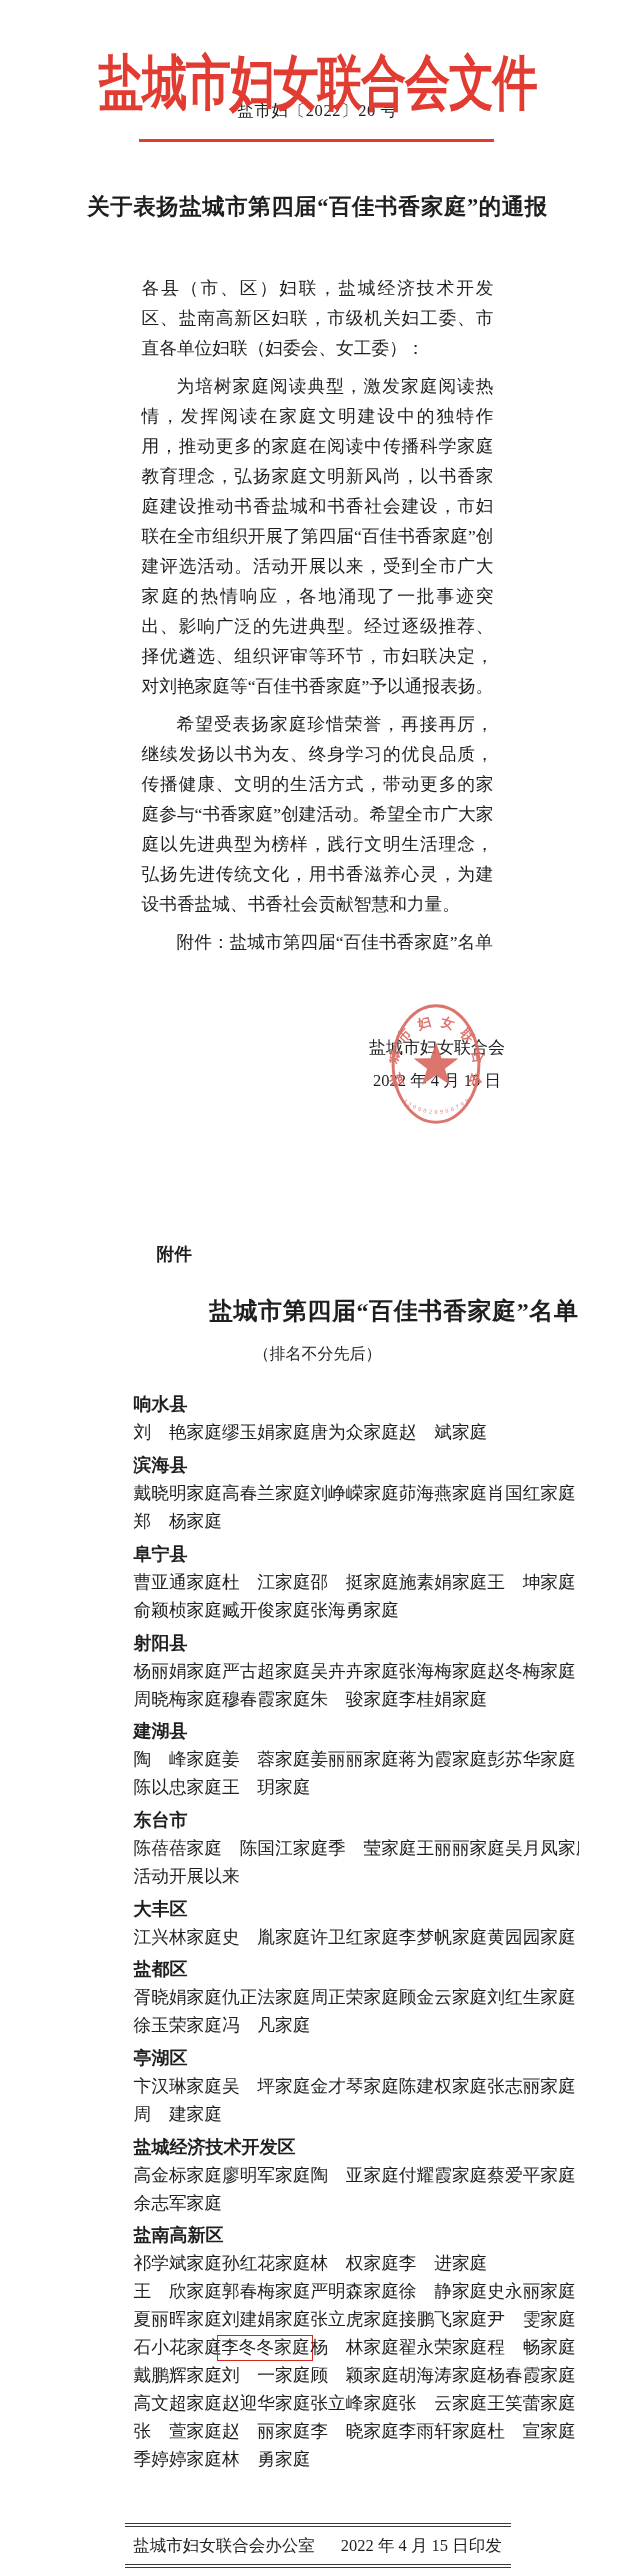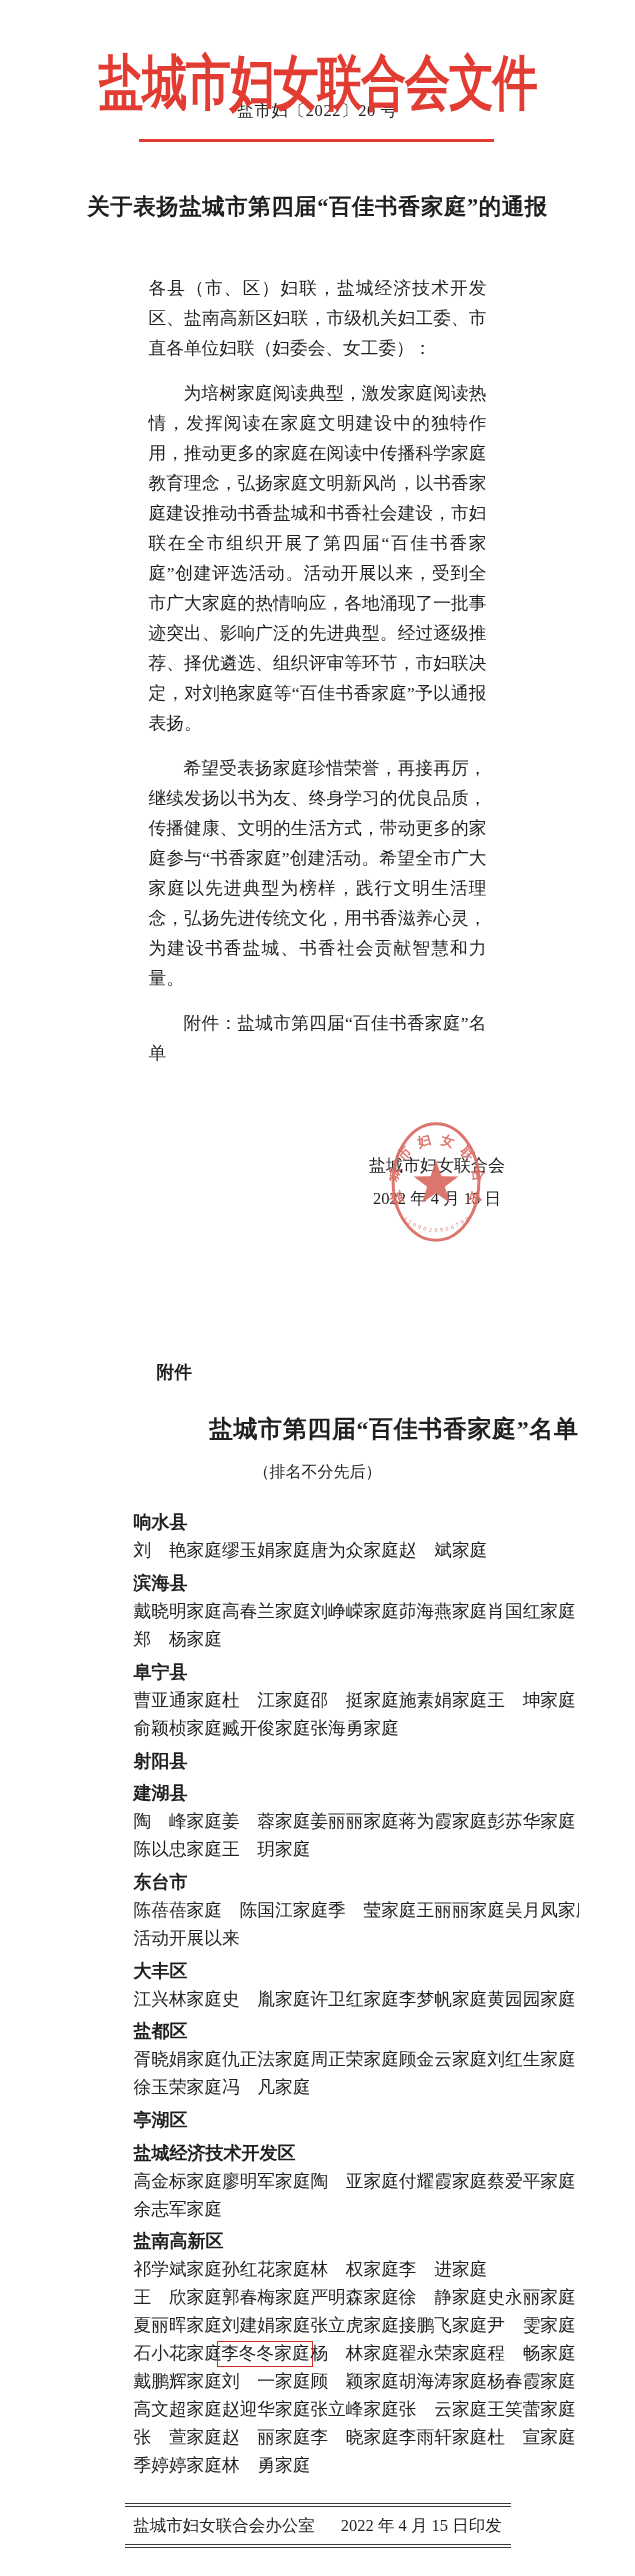--- a/index.html
+++ b/index.html
@@ -48,21 +48,21 @@
     line-height:28px;
     font-weight:bold;
     letter-spacing:0.6px;
   }
   .content{
     margin:52px 77px 0 77px;
     font-size:17.7px;
     line-height:30px;
     text-align:justify;
   }
-  .content p{margin:15px;font-family:Liberation Serif, serif;}
+  .content p{margin:8px;font-family:Liberation Serif, serif;}
   .indent{text-indent:35px;}
   .att-ref{margin-top:27px;}
   .sig-block{
     position:relative;
     height:177px;
   }
   .sig-texts{
     position:absolute;
     left:215px;top:0;
     width:177px;
@@ -118,21 +118,21 @@
   }
   .name-cell{white-space:nowrap;}
   .hl{
     display:inline-block;
     border:1.8px solid var(--hl);
     padding:0 2.9px;
     margin:-1.8px -4.7px;
     line-height:23.5px;
   }
   .footer{
-    margin:24px 68px 0 68px;
+    margin:50px 68px 0 68px;
     border-top:4.1px double #3a3a3a;
     border-bottom:4.1px double #3a3a3a;
   }
   .footer-row{
     display:flex;
     justify-content:space-between;
     align-items:center;
     padding:7px 8.8px 5.9px 8.8px;
     font-size:16.5px;
     line-height:23.5px;
@@ -222,20 +222,31 @@
         <div class="name-cell">曹亚通家庭</div>
         <div class="name-cell">杜　江家庭</div>
         <div class="name-cell">邵　挺家庭</div>
         <div class="name-cell">施素娟家庭</div>
         <div class="name-cell">王　坤家庭</div>
         <div class="name-cell">俞颖桢家庭</div>
         <div class="name-cell">臧开俊家庭</div>
         <div class="name-cell">张海勇家庭</div>
       </div>
       <div class="section-header">射阳县</div>
+      <div class="name-grid">
+        <div class="name-cell">杨丽娟家庭</div>
+        <div class="name-cell">严古超家庭</div>
+        <div class="name-cell">吴卉卉家庭</div>
+        <div class="name-cell">张海梅家庭</div>
+        <div class="name-cell">赵冬梅家庭</div>
+        <div class="name-cell">周晓梅家庭</div>
+        <div class="name-cell">穆春霞家庭</div>
+        <div class="name-cell">朱　骏家庭</div>
+        <div class="name-cell">李桂娟家庭</div>
+      </div>
       <div class="section-header">建湖县</div>
       <div class="name-grid">
         <div class="name-cell">陶　峰家庭</div>
         <div class="name-cell">姜　蓉家庭</div>
         <div class="name-cell">姜丽丽家庭</div>
         <div class="name-cell">蒋为霞家庭</div>
         <div class="name-cell">彭苏华家庭</div>
         <div class="name-cell">陈以忠家庭</div>
         <div class="name-cell">王　玥家庭</div>
       </div>
@@ -260,20 +271,28 @@
       <div class="name-grid">
         <div class="name-cell">胥晓娟家庭</div>
         <div class="name-cell">仇正法家庭</div>
         <div class="name-cell">周正荣家庭</div>
         <div class="name-cell">顾金云家庭</div>
         <div class="name-cell">刘红生家庭</div>
         <div class="name-cell">徐玉荣家庭</div>
         <div class="name-cell">冯　凡家庭</div>
       </div>
       <div class="section-header">亭湖区</div>
+      <div class="name-grid">
+        <div class="name-cell">卞汉琳家庭</div>
+        <div class="name-cell">吴　坪家庭</div>
+        <div class="name-cell">金才琴家庭</div>
+        <div class="name-cell">陈建权家庭</div>
+        <div class="name-cell">张志丽家庭</div>
+        <div class="name-cell">周　建家庭</div>
+      </div>
       <div class="section-header">盐城经济技术开发区</div>
       <div class="name-grid">
         <div class="name-cell">高金标家庭</div>
         <div class="name-cell">廖明军家庭</div>
         <div class="name-cell">陶　亚家庭</div>
         <div class="name-cell">付耀霞家庭</div>
         <div class="name-cell">蔡爱平家庭</div>
         <div class="name-cell">余志军家庭</div>
       </div>
       <div class="section-header">盐南高新区</div>

